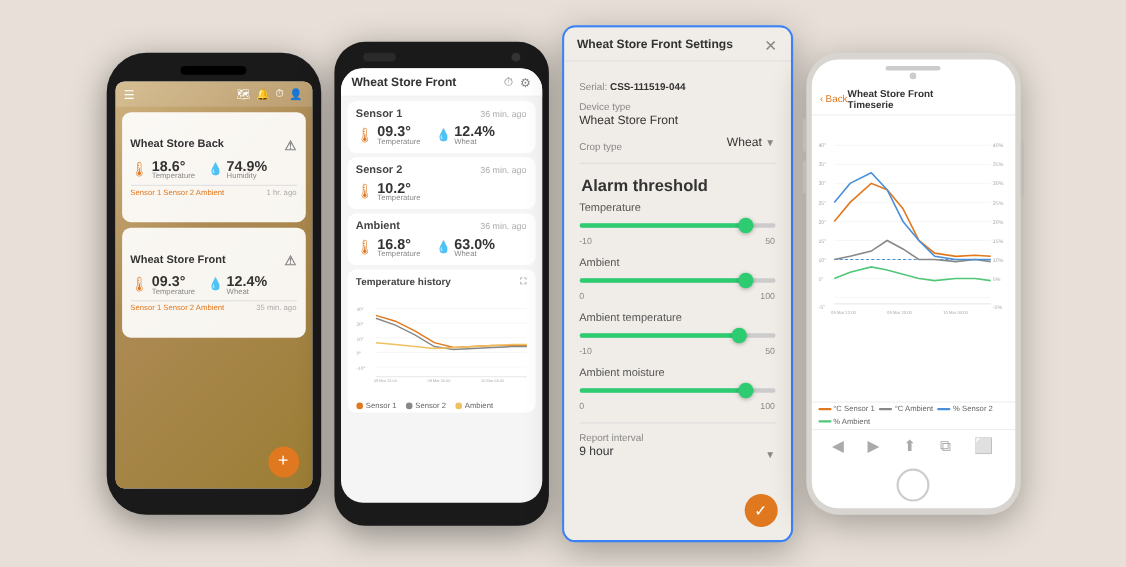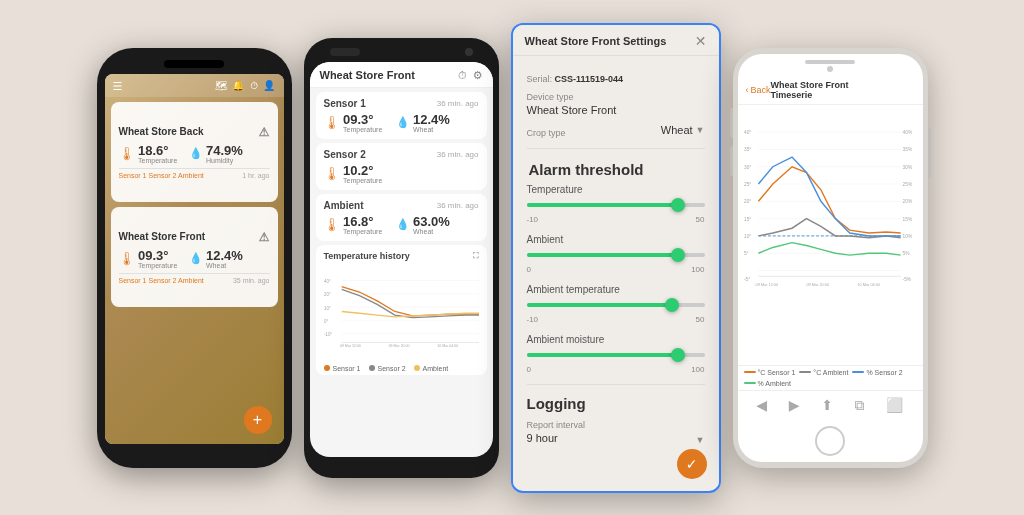--- a/index.html
+++ b/index.html
@@ -779,21 +779,20 @@
             <div class="slider-thumb" style="left:85%;"></div>
           </div>
           <div class="slider-labels">
             <span>0</span>
             <span>100</span>
           </div>
         </div>
 
         <hr class="ph3-divider">
 
-        <div class="ph3-logging-title">Logging</div>
         <div class="ph3-field-label">Report interval</div>
         <div style="display:flex;justify-content:space-between;align-items:center;">
           <div class="ph3-field-value">9 hour</div>
           <span class="dropdown-arrow">▼</span>
         </div>
 
       </div>
     </div>
     <div class="ph3-fab">
       <span>✓</span>

